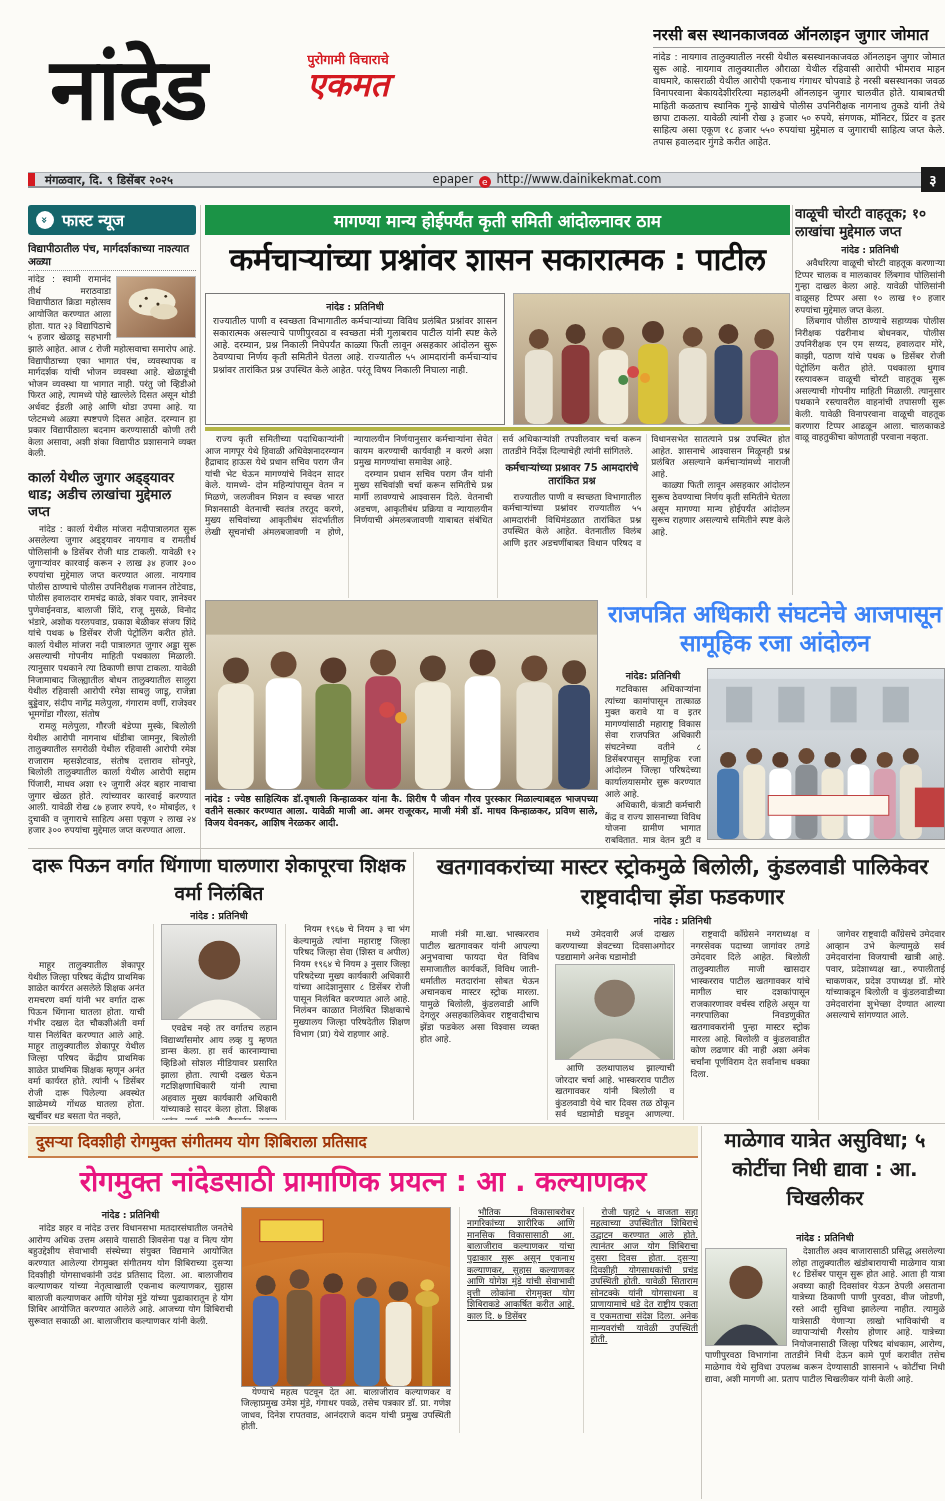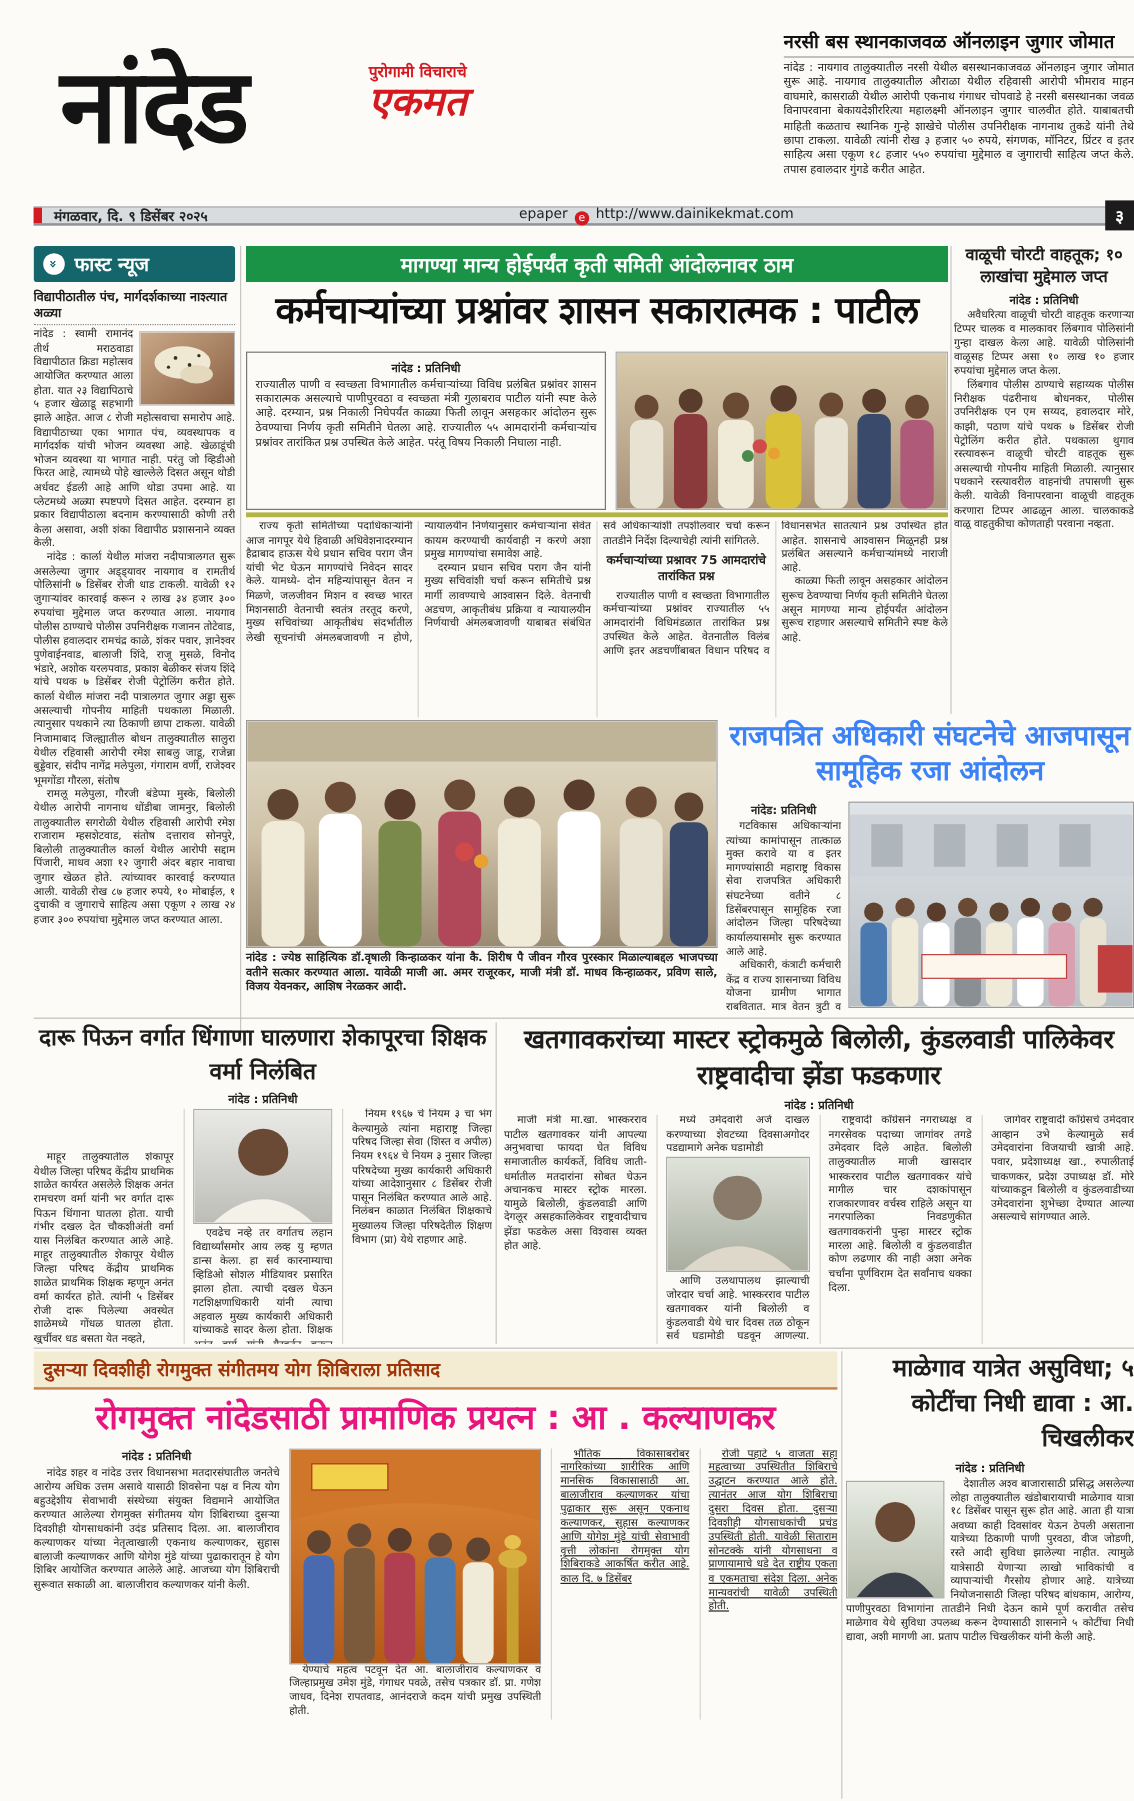--- a/index.html
+++ b/index.html
@@ -68,21 +68,21 @@
   .lead-rule { position:absolute; left:205px; top:427px; width:585px; height:4px; background:#b4b545; }
   .lead-cols { position:absolute; left:205px; top:434px; width:585px; height:164px; overflow:hidden;
                column-count:4; column-gap:10px; column-rule:1px solid #d7d4cc; }
   .lead-subhead { font-weight:700; font-size:10px; text-align:center; margin:4px 0; text-indent:0 !important; }
   .main-photo { position:absolute; left:205px; top:600px; width:393px; height:190px; border:1px solid #999; overflow:hidden; }
   .main-caption { position:absolute; left:205px; top:793px; width:393px; height:52px;
                   font-size:9.3px; font-weight:700; line-height:1.3; text-align:justify; color:#222; }
 
   
   .sand { position:absolute; left:795px; top:205px; width:150px; height:390px; overflow:hidden; }
-  .sand h2 { font-size:13.5px; font-weight:700; text-align:center; line-height:1.3; margin-bottom:3px; }
+  .sand h2 { font-size:13.5px; font-weight:700; line-height:1.3; margin-bottom:3px; }
 
   
   .officers { position:absolute; left:605px; top:598px; width:340px; height:247px; overflow:hidden; }
   .officers h2 { color:#3b82f6; font-weight:700; font-size:23px; text-align:center; line-height:1.25; margin:2px 0 10px; }
   .officers .row { display:flex; gap:6px; }
   .officers .txt { width:96px; overflow:hidden; }
   .officers-photo { flex:1; height:172px; border:1px solid #999; overflow:hidden; }
 
   
   .teacher { position:absolute; left:28px; top:852px; width:382px; height:268px; overflow:hidden; }
@@ -105,21 +105,21 @@
                  padding:4px 8px; border-bottom:2px solid #c87f4a; }
   .yoga h2 { color:#e8157f; font-weight:700; font-size:28px; text-align:center; line-height:1.45; margin:4px 0 4px; }
   .yoga .row { display:flex; gap:8px; }
   .yoga .c1 { width:205px; overflow:hidden; }
   .yoga .mid { width:210px; overflow:hidden; }
   .yoga-photo { width:100%; height:180px; border:1px solid #999; overflow:hidden; position:relative; }
   .yoga .c3,.yoga .c4 { flex:1; overflow:hidden; border-left:1px solid #d7d4cc; padding-left:7px;text-decoration:underline; }
 
   
   .fair { position:absolute; left:705px; top:1126px; width:240px; height:373px; overflow:hidden; }
-  .fair h2 { font-size:20px; font-weight:700; text-align:right; line-height:1.45; margin-bottom:4px; }
+  .fair h2 { font-size:20px; font-weight:700; text-align:center; line-height:1.45; margin-bottom:18px; }
   .fair-portrait { float:left; width:82px; height:98px; border:1px solid #aaa; margin:2px 5px 2px 0; overflow:hidden; }
 
   figure svg { display:block; width:100%; height:100%; }
 </style>
 </head>
 <body>
 
 <div class="page">
 
   <header class="masthead">
@@ -165,20 +165,21 @@
           <ellipse cx="48" cy="36" rx="14" ry="8" fill="#e4d9bd"></ellipse>
           <circle cx="30" cy="22" r="1.6" fill="#3a2d1c"></circle>
             <circle cx="42" cy="28" r="1.6" fill="#3a2d1c"></circle>
           <circle cx="50" cy="20" r="1.4" fill="#3a2d1c"></circle>
             <circle cx="24" cy="30" r="1.4" fill="#3a2d1c"></circle>
         </svg>
       </figure>
       <p class="bodytext">नांदेड : स्वामी रामानंद तीर्थ मराठवाडा विद्यापीठात क्रिडा महोत्सव आयोजित करण्यात आला होता. यात २३ विद्यापिठाचे ५ हजार खेळाडू सहभागी झाले आहेत. आज ८ रोजी महोत्सवाचा समारोप आहे. विद्यापीठाच्या एका भागात पंच, व्यवस्थापक व मार्गदर्शक यांची भोजन व्यवस्था आहे. खेळाडूंची भोजन व्यवस्था या भागात नाही. परंतु जो व्हिडीओ फिरत आहे, त्यामध्ये पोहे खाल्लेले दिसत असून थोडी अर्धवट ईडली आहे आणि थोडा उपमा आहे. या प्लेटमध्ये अळ्या स्पष्टपणे दिसत आहेत. दरम्यान हा प्रकार विद्यापीठाला बदनाम करण्यासाठी कोणी तरी केला असावा, अशी शंका विद्यापीठ प्रशासनाने व्यक्त केली.</p>
     </article>
     <article class="fn-art2">
+      <h3>कार्ला येथील जुगार अड्ड्यावर धाड; अडीच लाखांचा मुद्देमाल जप्त</h3>
       <div class="bodytext">
         <p>नांदेड : कार्ला येथील मांजरा नदीपात्रालगत सुरू असलेल्या जुगार अड्ड्यावर नायगाव व रामतीर्थ पोलिसांनी ७ डिसेंबर रोजी धाड टाकली. यावेळी १२ जुगाऱ्यांवर कारवाई करून २ लाख ३४ हजार ३०० रुपयांचा मुद्देमाल जप्त करण्यात आला. नायगाव पोलीस ठाण्याचे पोलीस उपनिरीक्षक गजानन तोटेवाड, पोलीस हवालदार रामचंद्र काळे, शंकर पवार, ज्ञानेश्वर पुणेवाईनवाड, बालाजी शिंदे, राजू मुसळे, विनोद भंडारे, अशोक यरलपवाड, प्रकाश बेळीकर संजय शिंदे यांचे पथक ७ डिसेंबर रोजी पेट्रोलिंग करीत होते. कार्ला येथील मांजरा नदी पात्रालगत जुगार अड्डा सुरू असल्याची गोपनीय माहिती पथकाला मिळाली. त्यानुसार पथकाने त्या ठिकाणी छापा टाकला. यावेळी निजामाबाद जिल्ह्यातील बोधन तालुक्यातील सालुरा येथील रहिवासी आरोपी रमेश साबलु जाडू, राजेन्ना बुड्डेवार, संदीप नागेंद्र मलेपुला, गंगाराम वर्णी, राजेश्वर भूमगोंडा गौरला, संतोष</p>
         <p>रामलू मलेपुला, गौरजी बंडेप्पा मुस्के, बिलोली येथील आरोपी नागनाथ धोंडीबा जामनुर, बिलोली तालुक्यातील सगरोळी येथील रहिवासी आरोपी रमेश राजाराम म्हसशेटवाड, संतोष दत्ताराव सोनपुरे, बिलोली तालुक्यातील कार्ला येथील आरोपी सद्दाम पिंजारी, माधव अशा १२ जुगारी अंदर बहार नावाचा जुगार खेळत होते. त्यांच्यावर कारवाई करण्यात आली. यावेळी रोख ८७ हजार रुपये, १० मोबाईल, १ दुचाकी व जुगाराचे साहित्य असा एकूण २ लाख २४ हजार ३०० रुपयांचा मुद्देमाल जप्त करण्यात आला.</p>
       </div>
     </article>
   </section>
   <div class="vline" style="left:200px; top:205px; height:664px;"></div>
 
   <div class="kicker">मागण्या मान्य होईपर्यंत कृती समिती आंदोलनावर ठाम</div>
   <h1 class="lead-headline">कर्मचाऱ्यांच्या प्रश्नांवर शासन सकारात्मक : पाटील</h1>

